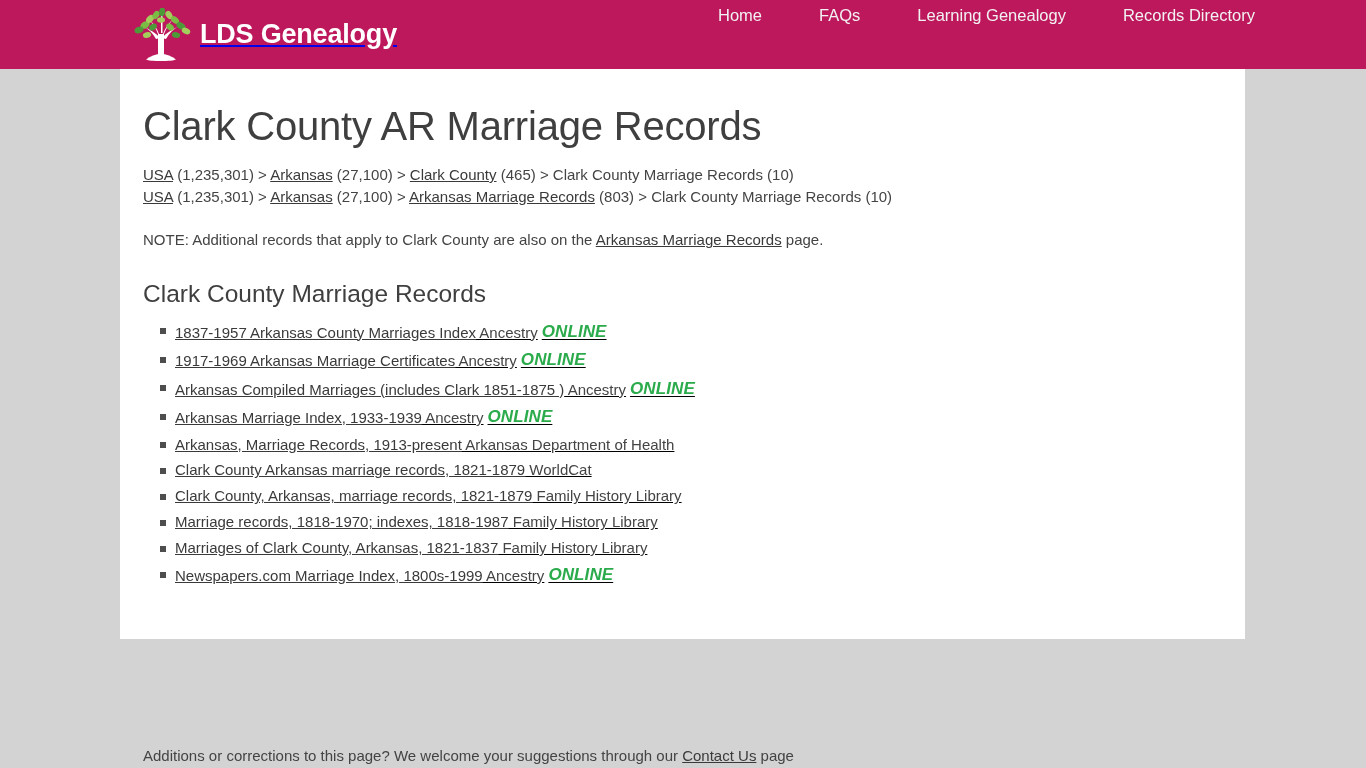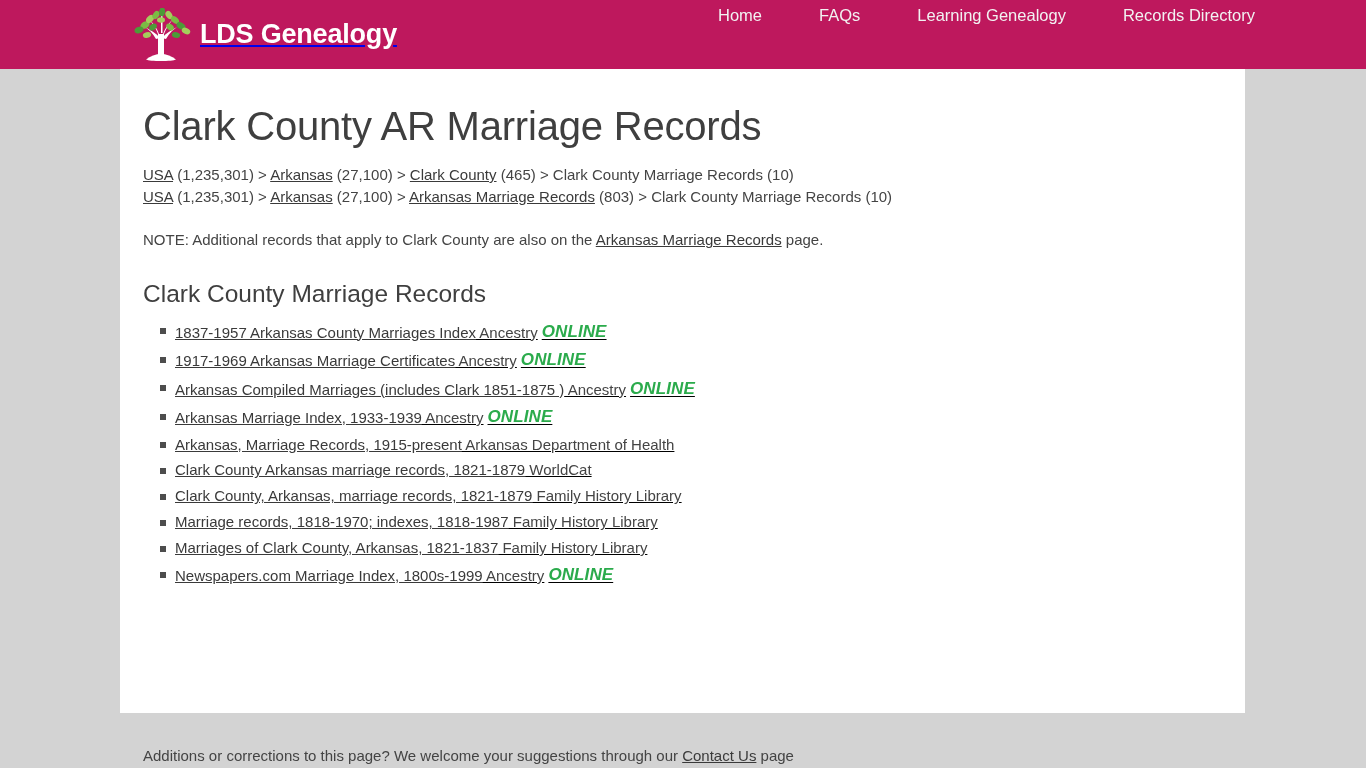--- a/index.html
+++ b/index.html
@@ -60,21 +60,21 @@
   .page {
     width: 1366px;
     height: 699px;
     position: relative;
   }
   .content-sheet {
     position: absolute;
     left: 120px;
     top: 0;
     width: 1125px;
-    height: 644px;
+    height: 570px;
     background: #ffffff;
   }
   .content-inner {
     position: relative;
     width: 100%;
     height: 100%;
     display: flex;
   }
 
   
@@ -236,21 +236,21 @@
           <span>NOTE: Additional records that apply to Clark County are also on the </span><a class="inline-link" href="#">Arkansas Marriage Records</a><span> page.</span>
         </div>
 
         <h2 class="section-title">Clark County Marriage Records</h2>
 
         <ul class="records-list" id="records-list">
             <li><a class="rec-link" href="#">1837-1957 Arkansas County Marriages Index</a><span class="rec-source"> Ancestry</span><span class="online-badge">ONLINE</span></li>
             <li><a class="rec-link" href="#">1917-1969 Arkansas Marriage Certificates</a><span class="rec-source"> Ancestry</span><span class="online-badge">ONLINE</span></li>
             <li><a class="rec-link" href="#">Arkansas Compiled Marriages (includes Clark 1851-1875 )</a><span class="rec-source"> Ancestry</span><span class="online-badge">ONLINE</span></li>
             <li><a class="rec-link" href="#">Arkansas Marriage Index, 1933-1939</a><span class="rec-source"> Ancestry</span><span class="online-badge">ONLINE</span></li>
-            <li><a class="rec-link" href="#">Arkansas, Marriage Records, 1915-present</a><span class="rec-source"> Arkansas Department of Health</span></li>
+            <li><a class="rec-link" href="#">Arkansas, Marriage Records, 1913-present</a><span class="rec-source"> Arkansas Department of Health</span></li>
             <li><a class="rec-link" href="#">Clark County Arkansas marriage records, 1821-1879</a><span class="rec-source"> WorldCat</span></li>
             <li><a class="rec-link" href="#">Clark County, Arkansas, marriage records, 1821-1879</a><span class="rec-source"> Family History Library</span></li>
             <li><a class="rec-link" href="#">Marriage records, 1818-1970; indexes, 1818-1987</a><span class="rec-source"> Family History Library</span></li>
             <li><a class="rec-link" href="#">Marriages of Clark County, Arkansas, 1821-1837</a><span class="rec-source"> Family History Library</span></li>
             <li><a class="rec-link" href="#">Newspapers.com Marriage Index, 1800s-1999</a><span class="rec-source"> Ancestry</span><span class="online-badge">ONLINE</span></li>
           </ul>
 
         <div class="footer-note">
           <span>Additions or corrections to this page? We welcome your suggestions through our </span><a class="inline-link" href="#">Contact Us</a><span> page</span>
         </div>

